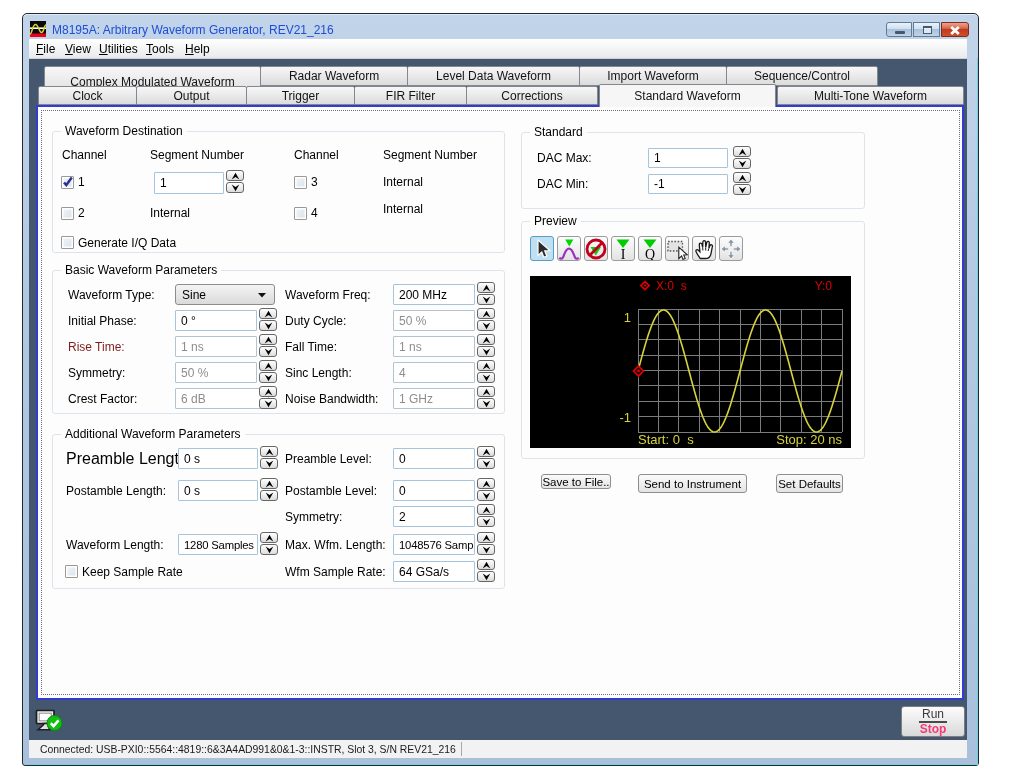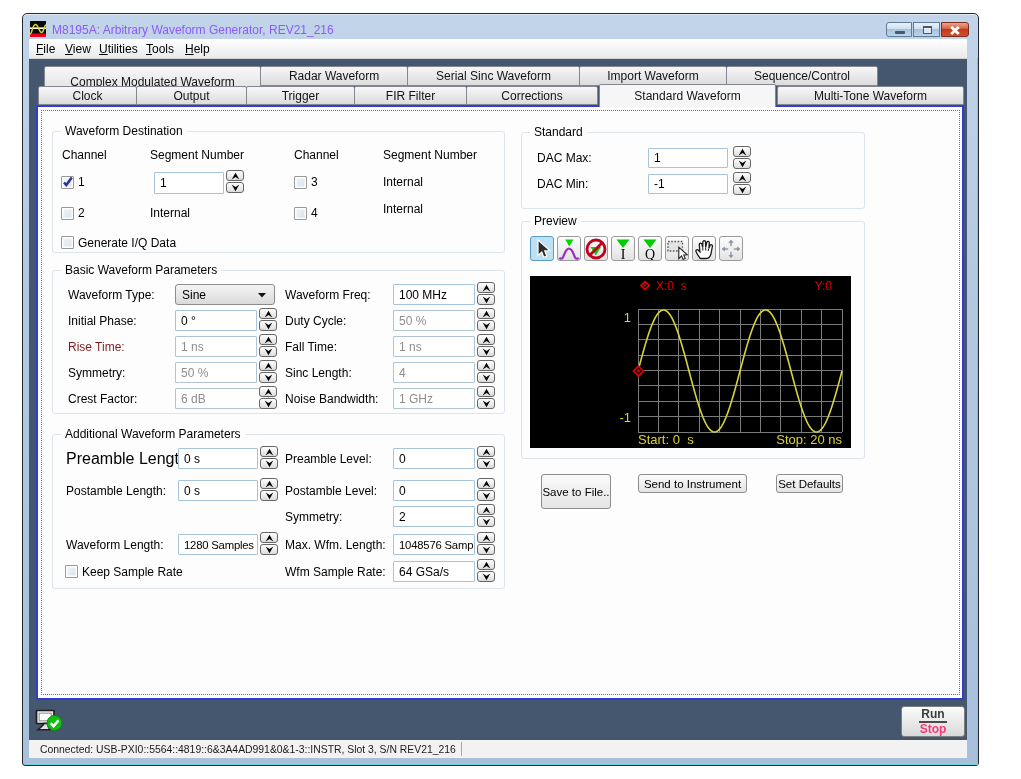--- a/index.html
+++ b/index.html
@@ -22,21 +22,21 @@
 <div class="abs" style="left:22px;top:13px;width:957px;height:753px;border:1px solid #23292f;border-radius:5px 5px 3px 3px;background:linear-gradient(#c2d4e9 0%,#b3c9e2 35%,#a8c0dc 100%);box-shadow:inset 0 1px 0 rgba(255,255,255,.55)"></div>
 <div class="abs" style="left:977px;top:58px;width:1px;height:706px;background:#6fd2e2"></div>
 <div class="abs" style="left:26px;top:764px;width:952px;height:1px;background:#6fd2e2"></div>
 <div class="abs" style="left:30px;top:21px;width:16px;height:16px;background:#000">
 <svg width="16" height="16" viewBox="0 0 16 16">
 <rect x="0" y="0" width="16" height="16" fill="#0a0a0a"></rect>
 <rect x="0" y="12.5" width="16" height="3.5" fill="#e8001c"></rect>
 <line x1="0" y1="7.2" x2="16" y2="7.2" stroke="#fff" stroke-width="1.6"></line>
 <path d="M0 13 C2 13 2.5 3.5 5.5 3.5 S9 11.5 11.5 11.5 S14 4 16 4" fill="none" stroke="#d8d432" stroke-width="1.5"></path>
 </svg></div>
-<div class="lbl" style="left:52px;top:22px;font-size:12px;color:#8b5cf6">M8195A: Arbitrary Waveform Generator, REV21_216</div>
+<div class="lbl" style="left:52px;top:22px;font-size:12px;color:#1d4ed8">M8195A: Arbitrary Waveform Generator, REV21_216</div>
 <div class="abs" style="left:886px;top:22px;width:26px;height:15px;border:1px solid #5f7b96;border-radius:3px 0 0 3px;background:linear-gradient(#e9f2fb 0%,#cfe0f1 45%,#a8c2dc 50%,#bfd4e8 100%)">
     <div class="abs" style="left:8px;top:8px;width:10px;height:3px;background:#47586a;border-radius:1px"></div>
   </div>
 <div class="abs" style="left:913px;top:22px;width:27px;height:15px;border:1px solid #5f7b96;background:linear-gradient(#e9f2fb 0%,#cfe0f1 45%,#a8c2dc 50%,#bfd4e8 100%)">
     <div class="abs" style="left:8.5px;top:3px;width:9px;height:8px;border:1.5px solid #47586a;border-top-width:2.5px;background:rgba(255,255,255,.6)"></div>
   </div>
 <div class="abs" style="left:941px;top:22px;width:28px;height:15px;border:1px solid #7e2d1a;border-radius:0 3px 3px 0;background:linear-gradient(#eba18d 0%,#d96a4f 40%,#c03a1c 50%,#ce4f2e 100%)">
 <svg width="26" height="13" viewBox="0 0 26 13">
       <path d="M9.2 3 L16.8 10 M16.8 3 L9.2 10" stroke="#fff" stroke-width="2.8"></path>
     </svg></div>
@@ -44,21 +44,21 @@
 <div class="menu-i" style="left:36px;top:39px"><u>F</u>ile</div>
 <div class="menu-i" style="left:65px;top:39px"><u>V</u>iew</div>
 <div class="menu-i" style="left:99px;top:39px"><u>U</u>tilities</div>
 <div class="menu-i" style="left:146px;top:39px"><u>T</u>ools</div>
 <div class="menu-i" style="left:185px;top:39px"><u>H</u>elp</div>
 <div class="abs" style="left:29px;top:59px;width:938px;height:681px;background:#45566f"></div>
 <div class="abs" style="left:36px;top:105px;width:928px;height:595px;background:#fdfdfd;border:2px solid #323bd2"></div>
 <div class="abs" style="left:41px;top:110px;width:919px;height:585px;border:1px dotted #6f6f6f"></div>
 <div class="tab" style="left:44px;top:66px;width:217px;height:32px">Complex Modulated Waveform</div>
 <div class="tab" style="left:260px;top:66px;width:148px;height:20px">Radar Waveform</div>
-<div class="tab" style="left:407px;top:66px;width:173px;height:20px">Serial Sinc Waveform</div>
+<div class="tab" style="left:407px;top:66px;width:173px;height:20px">Level Data Waveform</div>
 <div class="tab" style="left:579px;top:66px;width:148px;height:20px">Import Waveform</div>
 <div class="tab" style="left:726px;top:66px;width:152px;height:20px">Sequence/Control</div>
 <div class="tab" style="left:38px;top:86px;width:99px;height:19px">Clock</div>
 <div class="tab" style="left:136px;top:86px;width:111px;height:19px">Output</div>
 <div class="tab" style="left:246px;top:86px;width:109px;height:19px">Trigger</div>
 <div class="tab" style="left:354px;top:86px;width:113px;height:19px">FIR Filter</div>
 <div class="tab" style="left:466px;top:86px;width:132px;height:19px">Corrections</div>
 <div class="tab" style="left:777px;top:86px;width:187px;height:19px">Multi-Tone Waveform</div>
 <div class="tab" style="left:599px;top:84px;width:177px;height:23px;background:#f6f6f6;border-bottom:none;z-index:5">Standard Waveform</div>
 <div class="grp" style="left:52px;top:131px;width:453px;height:122px"></div>
@@ -95,21 +95,21 @@
 <div class="lbl" style="left:383px;top:201px;font-size:12px;color:#000">Internal</div>
 <div class="cbx" style="left:61px;top:236px"></div>
 <div class="lbl" style="left:78px;top:235px;font-size:12px;color:#000">Generate I/Q Data</div>
 <div class="grp" style="left:52px;top:270px;width:453px;height:144px"></div>
 <div class="gt" style="left:61px;top:262px">Basic Waveform Parameters</div>
 <div class="lbl" style="left:68px;top:287px;font-size:12px;color:#000">Waveform Type:</div>
 <div class="lbl" style="left:285px;top:287px;font-size:12px;color:#000">Waveform Freq:</div>
 <div class="abs" style="left:175px;top:284px;width:100px;height:21px;border:1px solid #8c8c8c;border-radius:3px;background:linear-gradient(#f4f4f4,#dadada);display:flex;align-items:center;font-size:12px;padding-left:6px">Sine<svg width="8" height="5" viewBox="0 0 8 5" style="position:absolute;right:8px;top:8px">
       <path d="M0 0 L8 0 L4 4.6 Z" fill="#111"></path>
     </svg></div>
-<div class="tb" style="left:393px;top:284px;width:82px;height:21px">100 MHz</div>
+<div class="tb" style="left:393px;top:284px;width:82px;height:21px">200 MHz</div>
 <div class="sb" style="left:477px;top:282px;width:18px;height:11px">
     <svg width="9" height="8" viewBox="0 0 9 8">
       <path d="M4.5 0.7 L8.3 7.4 L4.5 4.9 L0.7 7.4 Z" fill="#000"></path>
     </svg>
   </div>
 <div class="sb" style="left:477px;top:294px;width:18px;height:11px">
     <svg width="9" height="8" viewBox="0 0 9 8">
       <path d="M4.5 7.3 L8.3 0.6 L4.5 3.1 L0.7 0.6 Z" fill="#000"></path>
     </svg>
   </div>
@@ -419,30 +419,30 @@
       <circle cx="115" cy="9.6" r="1.1" fill="#e00000"></circle>
 <text x="126" y="14" font-family="Liberation Sans" font-size="12" fill="#e00000">X:0&nbsp;&nbsp;s</text>
 <text x="302" y="14" text-anchor="end" font-family="Liberation Sans" font-size="12" fill="#e00000">Y:0</text>
 <text x="101" y="46" text-anchor="end" font-family="Liberation Sans" font-size="13" fill="#d6d33c">1</text>
 <text x="101" y="146" text-anchor="end" font-family="Liberation Sans" font-size="13" fill="#d6d33c">-1</text>
 <text x="108" y="168" font-family="Liberation Sans" font-size="13" fill="#d6d33c">Start: 0&nbsp;&nbsp;s</text>
 <text x="312" y="168" text-anchor="end" font-family="Liberation Sans" font-size="13" fill="#d6d33c">Stop: 20 ns</text>
 <path d="M108.5 90 L113.5 95 L108.5 100 L103.5 95 Z" fill="#200000" stroke="#e00000" stroke-width="1.7"></path>
 <circle cx="108.5" cy="95" r="1.4" fill="#e00000"></circle>
 </svg></div>
-<div class="pbtn" style="left:541px;top:474px;width:70px;height:35px">Save to File..</div>
+<div class="pbtn" style="left:541px;top:474px;width:70px;height:15px">Save to File..</div>
 <div class="pbtn" style="left:638px;top:474px;width:109px;height:19px">Send to Instrument</div>
 <div class="pbtn" style="left:776px;top:474px;width:67px;height:19px">Set Defaults</div>
 <div class="abs" style="left:34px;top:707px;width:30px;height:28px">
 <svg width="30" height="28" viewBox="0 0 30 28">
 <rect x="2.5" y="3.5" width="17.5" height="13" rx="0.5" fill="#ececec" stroke="#1e1e1e" stroke-width="1.7"></rect>
 <rect x="5.2" y="6.2" width="12" height="7.6" fill="#fff" stroke="#888" stroke-width="0.9"></rect>
 <path d="M9.5 16.5 L14.2 16.5 L14.2 19.5 L15.8 22.7 L4 22.7 L8.2 19 L9.5 17.6 Z" fill="#e2e2e2" stroke="#1e1e1e" stroke-width="1.5"></path>
 <circle cx="20.5" cy="16" r="7.5" fill="#10bf10" stroke="#0a8a0e" stroke-width="1"></circle>
 <path d="M16.7 16.2 L19.6 19 L24.5 13.4" fill="none" stroke="#fff" stroke-width="2.6"></path>
 </svg></div>
 <div class="abs" style="left:901px;top:706px;width:64px;height:31px;background:linear-gradient(#fcfcfc,#d9d9d9);border:1px solid #7e7e7e;border-radius:3px;text-align:center">
-<div style="font-size:12px;font-weight:bold;color:#3a3a3a;line-height:13px;margin-top:1px">Run</div>
+<div style="font-size:12px;font-weight:normal;color:#3a3a3a;line-height:13px;margin-top:1px">Run</div>
 <div style="width:28px;height:2px;background:#4a4a4a;margin:0 auto"></div>
 <div style="font-size:12px;font-weight:bold;color:#f43a7a;line-height:13px">Stop</div>
   </div>
 <div class="abs" style="left:29px;top:740px;width:938px;height:18px;background:#f2f2f2"></div>
 <div class="lbl" style="left:40px;top:742px;font-size:10.4px;color:#1a1a1a">Connected: USB-PXI0::5564::4819::6&amp;3A4AD991&amp;0&amp;1-3::INSTR, Slot 3, S/N REV21_216</div>
 <div class="abs" style="left:461px;top:742px;width:1px;height:14px;background:#a8a8a8"></div>
 </body></html>

